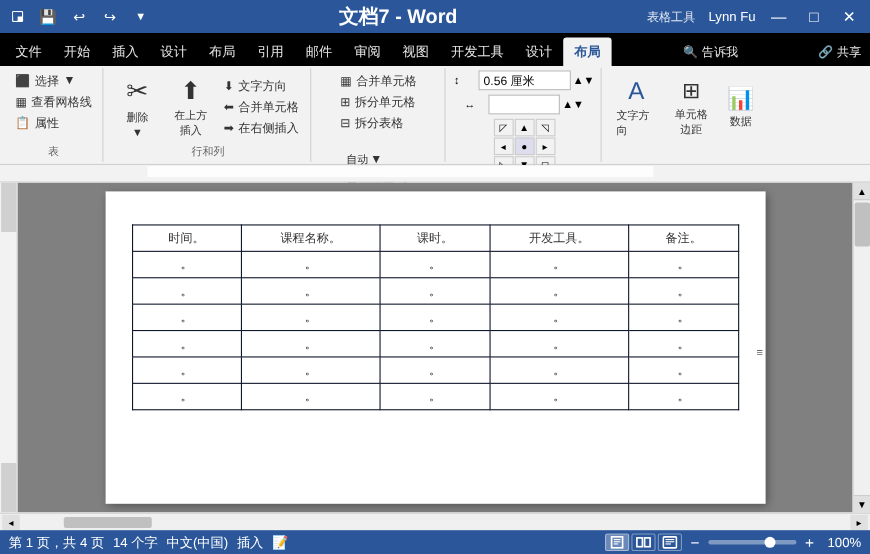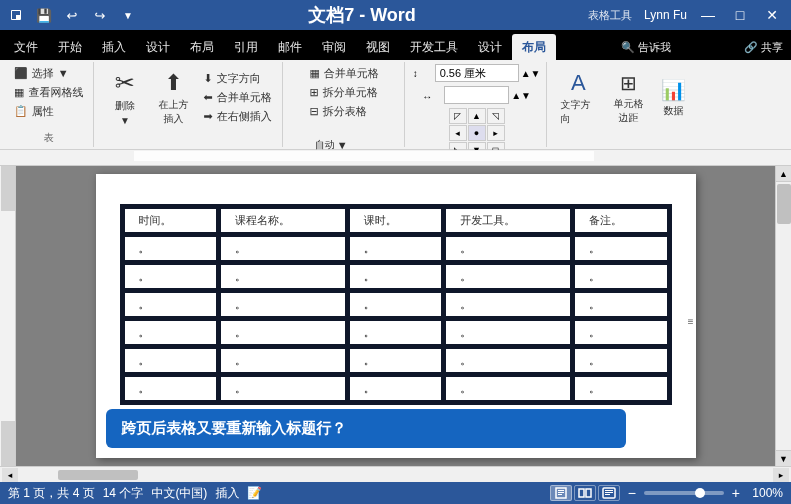--- a/index.html
+++ b/index.html
@@ -185,24 +185,25 @@
       position: relative;
     }
 
     
     .doc-table {
       width: 100%;
       border-collapse: collapse;
       font-size: 11px;
     }
     .doc-table td {
-      border: 5px solid #0f172a;
-      padding: 4px 14px;
+      border: 1px solid #0f172a;
+      padding: 4px 4px;
       height: 20px;
       min-width: 50px;
+      text-align: center;
     }
     .doc-table td.header-cell {
       font-size: 11px;
       color: #333;
     }
 
     
     #tooltip-popup {
       position: absolute;
       bottom: 48px;
@@ -354,20 +355,21 @@
           <div class="ribbon-btn-small">
             <span>⬅</span>
             <span>合并单元格</span>
           </div>
           <div class="ribbon-btn-small">
             <span>➡</span>
             <span>在右侧插入</span>
           </div>
         </div>
       </div>
+      <div class="ribbon-group-label">行和列</div>
     </div>
 
     <div class="ribbon-group" style="min-width:120px;">
       <div class="ribbon-group-content" style="flex-direction:column; align-items:flex-start; gap:1px;">
         <div class="ribbon-btn-small">
           <span>▦</span>
           <span>合并单元格</span>
         </div>
         <div class="ribbon-btn-small">
           <span>⊞</span>
@@ -508,23 +510,20 @@
               <tr>
                 <td>。</td>
                 <td>。</td>
                 <td>。</td>
                 <td>。</td>
                 <td>。</td>
               </tr>
             </tbody>
           </table>
 
-          <div id="tooltip-popup" style="position:absolute; bottom:10px; left:10px; right:70px; background:#1565c0; color:white; padding:10px 16px; border-radius:6px; font-size:15px; font-weight:bold; white-space:nowrap;">
-            <span>跨页后表格又要重新输入标题行？</span>
-          </div>
 
         </div>
       </div>
     </div>
 
     <div id="scrollbar-v" style="width:16px; background:#f0f0f0; border-left:1px solid #ccc; display:flex; flex-direction:column; align-items:center;">
       <div style="width:16px; height:16px; display:flex; align-items:center; justify-content:center; font-size:9px; cursor:pointer; background:#e0e0e0; border-bottom:1px solid #ccc;">▲</div>
       <div style="width:14px; height:40px; background:#c0c0c0; border-radius:2px; margin-top:2px; cursor:pointer;"></div>
       <div style="flex:1;"></div>
       <div style="width:16px; height:16px; display:flex; align-items:center; justify-content:center; font-size:9px; cursor:pointer; background:#e0e0e0; border-top:1px solid #ccc;">▼</div>

